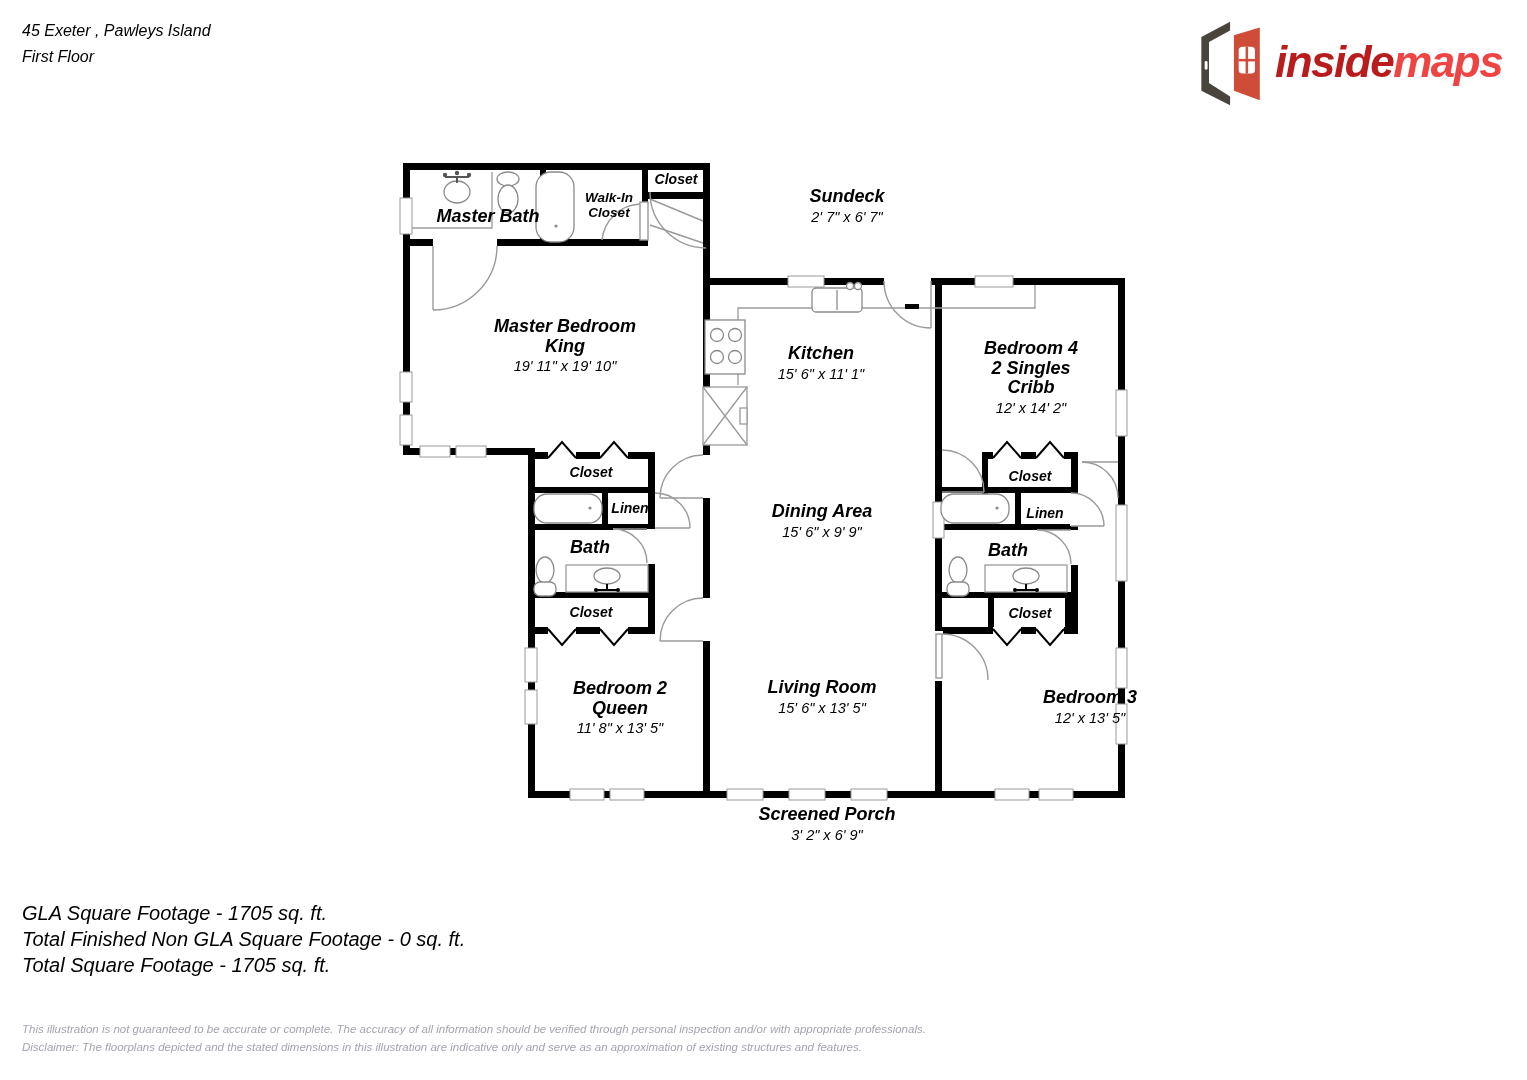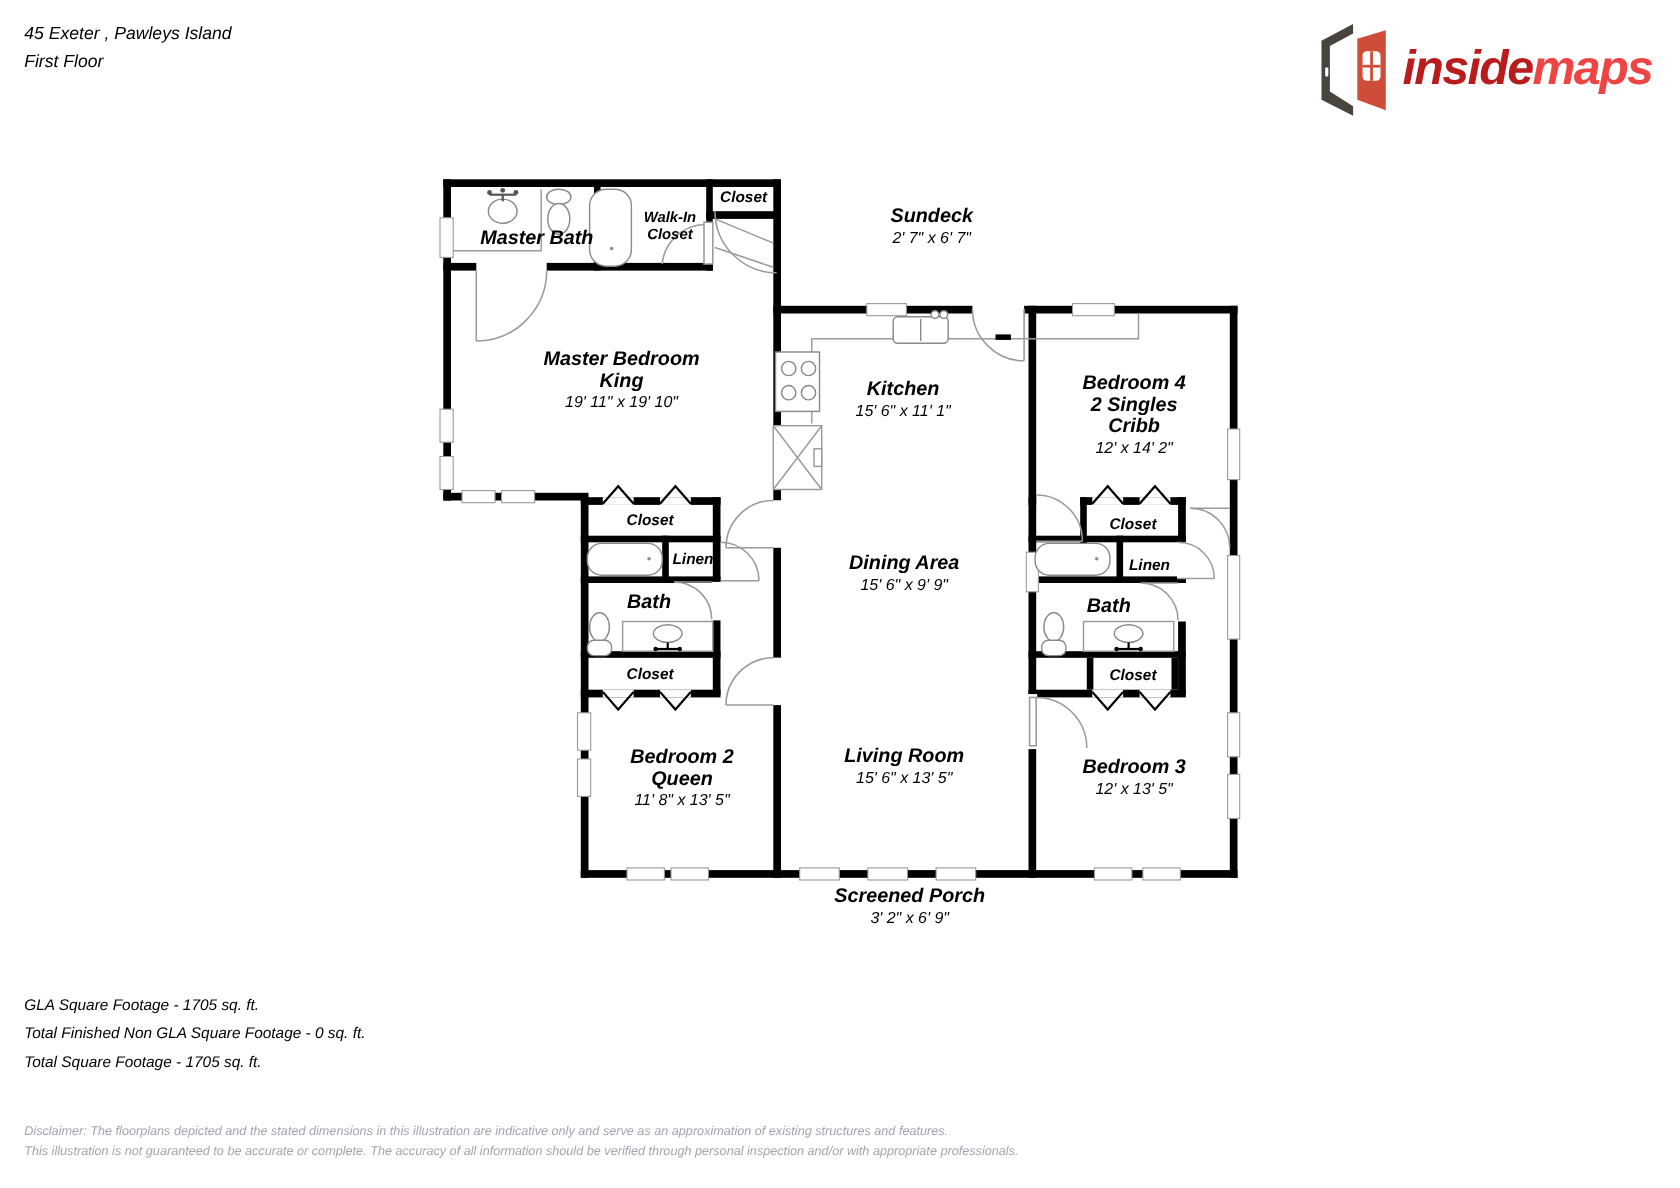--- a/index.html
+++ b/index.html
@@ -9,21 +9,21 @@
   .logo{position:absolute;left:1197px;top:16px;display:flex;align-items:center;}
   .logo-text{font-size:44px;font-weight:bold;letter-spacing:-1.5px;margin-left:8px;line-height:92px;}
   .logo-text .lt-dark{color:#b91c1c;}
   .logo-text .lt-red{color:#ef4444;}
   svg.plan{position:absolute;left:0;top:0;width:1527px;height:1080px;}
   .room-label{position:absolute;transform:translateX(-50%);text-align:center;white-space:nowrap;}
   .rn{font-weight:bold;font-size:18px;line-height:19.5px;}
   .rn-sm{font-weight:bold;font-size:14px;line-height:17px;}
   .rn-xs{font-weight:bold;font-size:13.5px;line-height:15px;}
   .rd{font-size:14.5px;line-height:20px;}
-  .summary{position:absolute;left:22px;top:900px;font-size:14px;line-height:26px;}
+  .summary{position:absolute;left:22px;top:900px;font-size:20px;line-height:26px;}
   .disclaimer{position:absolute;left:22px;top:1020px;font-size:11.5px;line-height:18px;color:#a4a4b0;}
 </style>
 </head>
 <body>
 
 <div class="canvas">
 
   <div class="header">
     <div>45 Exeter , Pawleys Island</div>
     <div>First Floor</div>
@@ -336,33 +336,33 @@
   </div>
   <div class="room-label" style="left:620px;top:679px">
     <div class="rn">Bedroom 2</div>
     <div class="rn">Queen</div>
     <div class="rd">11' 8" x 13' 5"</div>
   </div>
   <div class="room-label" style="left:822px;top:678px">
     <div class="rn">Living Room</div>
     <div class="rd">15' 6" x 13' 5"</div>
   </div>
-  <div class="room-label" style="left:1031px;top:688px">
+  <div class="room-label" style="left:1090px;top:688px">
     <div class="rn">Bedroom 3</div>
     <div class="rd">12' x 13' 5"</div>
   </div>
   <div class="room-label" style="left:827px;top:805px">
     <div class="rn">Screened Porch</div>
     <div class="rd">3' 2" x 6' 9"</div>
   </div>
 
   <div class="summary">
     <div>GLA Square Footage - 1705 sq. ft.</div>
     <div>Total Finished Non GLA Square Footage - 0 sq. ft.</div>
     <div>Total Square Footage - 1705 sq. ft.</div>
   </div>
 
   <div class="disclaimer">
+    <div>This illustration is not guaranteed to be accurate or complete. The accuracy of all information should be verified through personal inspection and/or with appropriate professionals.</div>
     <div>Disclaimer: The floorplans depicted and the stated dimensions in this illustration are indicative only and serve as an approximation of existing structures and features.</div>
-    <div>This illustration is not guaranteed to be accurate or complete. The accuracy of all information should be verified through personal inspection and/or with appropriate professionals.</div>
   </div>
 
 </div>
 
 </body></html>

